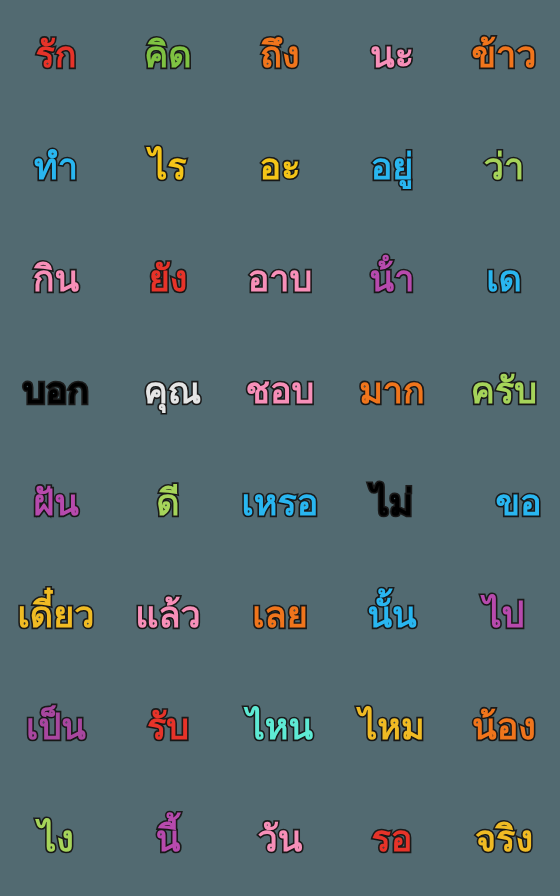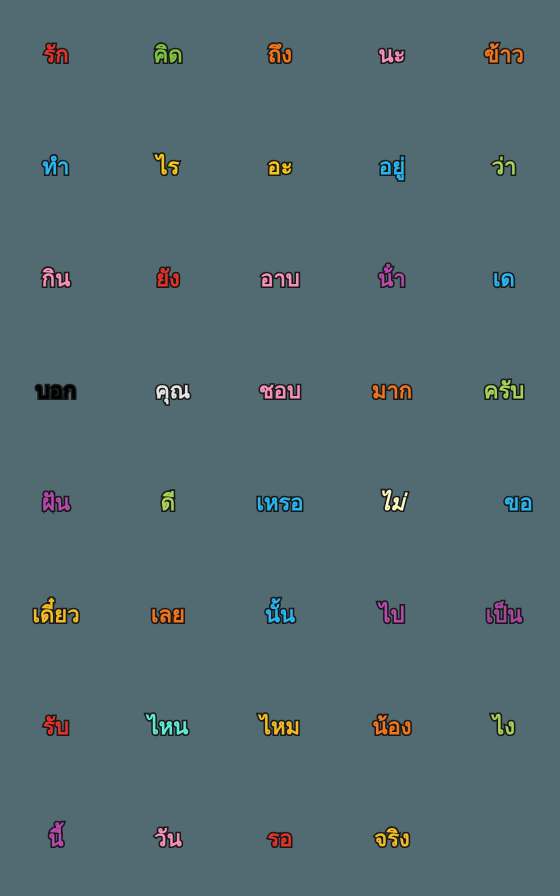--- a/index.html
+++ b/index.html
@@ -23,21 +23,21 @@
   }
   .cell {
     position: relative;
     display: flex;
     align-items: center;
     justify-content: center;
     overflow: visible;
   }
   .word {
     font-family: "DejaVu Sans", "Liberation Sans", sans-serif;
-    font-size: 22px;
+    font-size: 36px;
     font-weight: 700;
     line-height: 1.12;
     white-space: nowrap;
     letter-spacing: 0px;
     
     -webkit-text-stroke: 3.2px #1b1b1b;
     paint-order: stroke fill;
     text-shadow:
       0 1px 0 rgba(0,0,0,0.25);
     transform: translateY(-1px);
@@ -111,27 +111,30 @@
     <div class="cell">
       <span class="word" data-bind="stickers.20.text" style="color: rgb(183, 74, 173); -webkit-text-stroke-color: rgb(27, 27, 27);">ฝัน</span>
     </div>
     <div class="cell">
       <span class="word" data-bind="stickers.21.text" style="color: rgb(166, 212, 90); -webkit-text-stroke-color: rgb(27, 27, 27);">ดี</span>
     </div>
     <div class="cell">
       <span class="word" data-bind="stickers.22.text" style="color: rgb(41, 182, 240); -webkit-text-stroke-color: rgb(27, 27, 27);">เหรอ</span>
     </div>
     <div class="cell">
-      <span class="word" data-bind="stickers.23.text" style="color: #fef9c3; font-style: italic; -webkit-text-stroke-color: rgb(27, 27, 27);">ไม่</span>
+      <span class="word" data-bind="stickers.23.text" style="color: #000000; -webkit-text-stroke-color: rgb(27, 27, 27);">ไม่</span>
     </div>
     <div class="cell">
       <span class="word" data-bind="stickers.24.text" style="color: rgb(41, 182, 240); margin-left: 29px; -webkit-text-stroke-color: rgb(27, 27, 27);">ขอ</span>
     </div>
     <div class="cell">
       <span class="word" data-bind="stickers.25.text" style="color: rgb(240, 187, 36); -webkit-text-stroke-color: rgb(27, 27, 27);">เดี๋ยว</span>
+    </div>
+    <div class="cell">
+      <span class="word" data-bind="stickers.26.text" style="color: rgb(247, 143, 184); -webkit-text-stroke-color: rgb(27, 27, 27);">แล้ว</span>
     </div>
     <div class="cell">
       <span class="word" data-bind="stickers.27.text" style="color: rgb(240, 117, 28); -webkit-text-stroke-color: rgb(27, 27, 27);">เลย</span>
     </div>
     <div class="cell">
       <span class="word" data-bind="stickers.28.text" style="color: rgb(41, 182, 240); -webkit-text-stroke-color: rgb(27, 27, 27);">นั้น</span>
     </div>
     <div class="cell">
       <span class="word" data-bind="stickers.29.text" style="color: rgb(183, 74, 173); -webkit-text-stroke-color: rgb(27, 27, 27);">ไป</span>
     </div>

